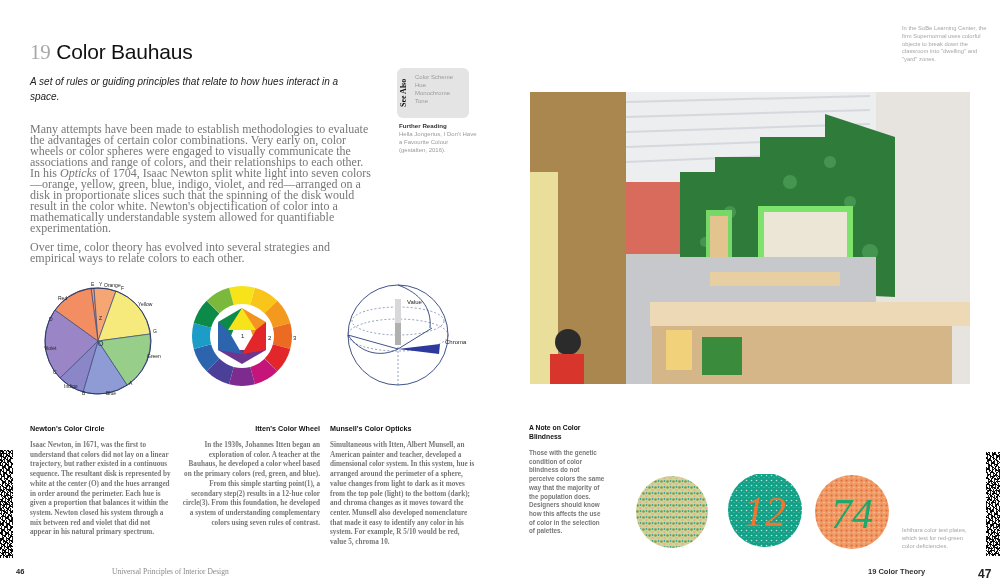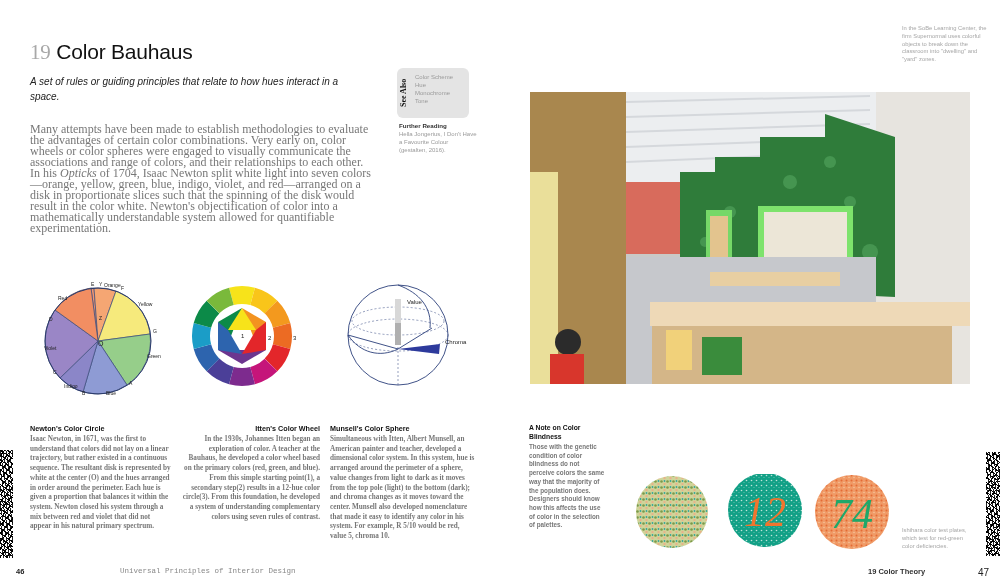--- a/index.html
+++ b/index.html
@@ -20,54 +20,55 @@
   .see-also .label { writing-mode: vertical-rl; transform: rotate(180deg); font-family: "Liberation Serif", serif; font-weight: bold; font-size: 8px; color: #111; padding: 4px 2px 4px 4px; text-align: center; }
   .see-also ul { list-style: none; padding: 5px 0 0 3px; font-size: 6px; line-height: 8px; color: #9a9a9a; }
   .further { left: 399px; top: 122px; width: 78px; font-size: 6px; line-height: 8px; color: #9a9a9a; }
   .further .h { font-weight: bold; color: #333; font-size: 6.2px; }
 
   .caption-top { left: 902px; top: 25px; width: 90px; font-size: 5.8px; line-height: 7.8px; color: #a6a6a6; }
 
   .photo { left: 530px; top: 92px; width: 440px; height: 292px; overflow: hidden; background: #ddd; }
 
   .fig-cap { top: 424px; }
-  .fig-cap .h { font-family: "Liberation Sans", sans-serif; font-weight: bold; font-size: 7.2px; color: #111; margin-bottom: 2px; }
+  .fig-cap .h { font-family: "Liberation Sans", sans-serif; font-weight: bold; font-size: 7.2px; color: #111; margin-bottom: 8px; }
   .fig-cap .t { font-family: "Liberation Serif", serif; font-size: 7.2px; line-height: 9.7px; color: #777; font-weight: bold; }
   .cap1 { left: 30px; width: 142px; }
   .cap2 { left: 180px; width: 140px; text-align: right; }
   .cap3 { left: 330px; width: 145px; }
   .cap4 { left: 529px; top: 424px; width: 76px; }
   .cap4 .h { font-weight: bold; font-size: 6.8px; line-height: 8.5px; color: #111; }
   .cap4 .t { font-family: "Liberation Sans", sans-serif; font-size: 6.3px; line-height: 8.7px; color: #777; }
 
   .caption-plates { left: 902px; top: 527px; width: 70px; font-size: 5.8px; line-height: 7.8px; color: #a6a6a6; }
 
   .folio-left { left: 16px; top: 567px; font-size: 7.5px; font-weight: bold; color: #222; }
-  .running-left { left: 120px; top: 567px; font-family: Liberation Mono, monospace; font-size: 7.5px; color: #888; text-align: right; }
+  .running-left { left: 112px; top: 567px; font-family: Liberation Serif, serif; font-size: 7.5px; color: #888; text-align: right; }
   .running-right { left: 868px; top: 567px; font-size: 7.5px; font-weight: bold; color: #333; }
-  .folio-right { left: 978px; top: 567px; font-size: 10px; font-weight: normal; color: #222; }
+  .folio-right { left: 978px; top: 567px; font-size: 12px; font-weight: bold; color: #222; }
 
   .edge-pattern { background:
       repeating-linear-gradient(35deg, #000 0 1px, transparent 1px 4px),
       repeating-linear-gradient(-50deg, #000 0 1px, transparent 1px 5px),
       repeating-linear-gradient(80deg, #222 0 1px, #fff 1px 3px); }
   .edge-left { left: 0; top: 450px; width: 13px; height: 108px; }
   .edge-right { left: 986px; top: 452px; width: 14px; height: 104px; }
 </style>
 </head>
 <body>
 
 <div class="abs title">
   <span class="num">19</span>
   <span>Color Bauhaus</span>
 </div>
 <div class="abs subtitle">A set of rules or guiding principles that relate to how hues interact in a space.</div>
 
 <div class="abs intro body-text">
   <p><span>Many attempts have been made to establish methodologies to evaluate the advantages of certain color combinations. Very early on, color wheels or color spheres were engaged to visually communicate the associations and range of colors, and their relationships to each other. In his </span><em>Opticks</em><span> of 1704, Isaac Newton split white light into seven colors—orange, yellow, green, blue, indigo, violet, and red—arranged on a disk in proportionate slices such that the spinning of the disk would result in the color white. Newton's objectification of color into a mathematically understandable system allowed for quantifiable experimentation.</span></p>
+  <p>Over time, color theory has evolved into several strategies and empirical ways to relate colors to each other.</p>
 </div>
 
 <div class="abs see-also">
   <div class="label">See Also</div>
   <ul>
     <li>Color Scheme</li>
     <li>Hue</li>
     <li>Monochrome</li>
     <li>Tone</li>
   </ul>
@@ -160,21 +161,21 @@
 
 <div class="abs fig-cap cap1">
   <div class="h">Newton's Color Circle</div>
   <div class="t">Isaac Newton, in 1671, was the first to understand that colors did not lay on a linear trajectory, but rather existed in a continuous sequence. The resultant disk is represented by white at the center (O) and the hues arranged in order around the perimeter. Each hue is given a proportion that balances it within the system. Newton closed his system through a mix between red and violet that did not appear in his natural primary spectrum.</div>
 </div>
 <div class="abs fig-cap cap2">
   <div class="h">Itten's Color Wheel</div>
   <div class="t">In the 1930s, Johannes Itten began an exploration of color. A teacher at the Bauhaus, he developed a color wheel based on the primary colors (red, green, and blue). From this simple starting point(1), a secondary step(2) results in a 12-hue color circle(3). From this foundation, he developed a system of understanding complementary colors using seven rules of contrast.</div>
 </div>
 <div class="abs fig-cap cap3">
-  <div class="h">Munsell's Color Sphere</div>
+  <div class="h">Munsell's Color Opticks</div>
   <div class="t">Simultaneous with Itten, Albert Munsell, an American painter and teacher, developed a dimensional color system. In this system, hue is arranged around the perimeter of a sphere, value changes from light to dark as it moves from the top pole (light) to the bottom (dark); and chroma changes as it moves toward the center. Munsell also developed nomenclature that made it easy to identify any color in his system. For example, R 5/10 would be red, value 5, chroma 10.</div>
 </div>
 
 <div class="abs caption-top">In the SoBe Learning Center, the firm Supernormal uses colorful objects to break down the classroom into "dwelling" and "yard" zones.</div>
 
 <div class="abs photo">
   <svg width="440" height="292" viewBox="0 0 440 292">
     <rect width="440" height="292" fill="#c9c9c6"></rect>
     <rect x="96" y="0" width="250" height="95" fill="#eceef0"></rect>
     <g stroke="#d5d8dc" stroke-width="2">

